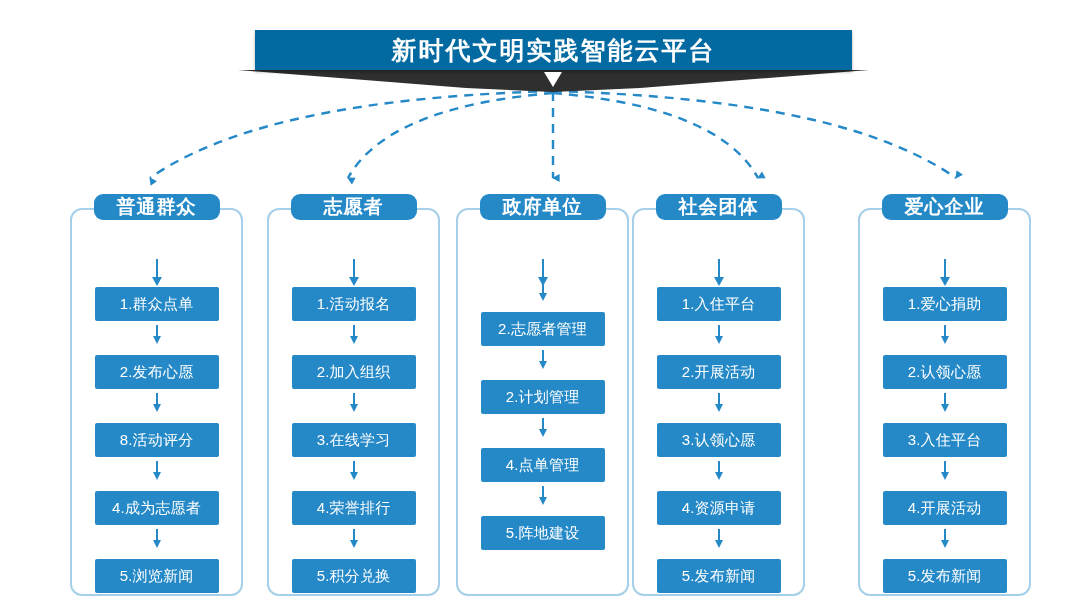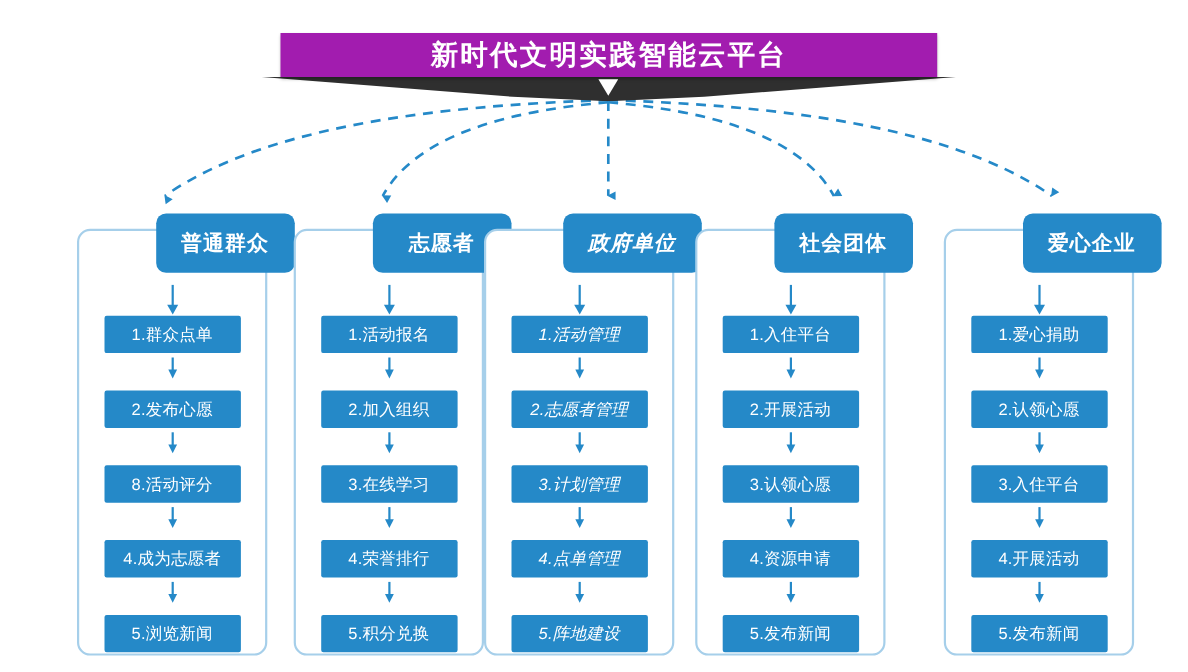--- a/index.html
+++ b/index.html
@@ -20,21 +20,21 @@
     background: #ffffff;
   }
 
   
   #title-banner {
     position: absolute;
     left: 255px;
     top: 30px;
     width: 597px;
     height: 40px;
-    background: #a21caf;
+    background: #0369a1;
     box-shadow: 0 2px 3px rgba(0,0,0,0.30);
     z-index: 5;
   }
   #title-text {
     color: #ffffff;
     font-size: 25px;
     font-weight: bold;
     letter-spacing: 2px;
     line-height: 40px;
     text-align: center;
@@ -73,30 +73,29 @@
     background: #ffffff;
     box-sizing: border-box;
     z-index: 3;
   }
   .col-head {
     position: absolute;
     top: -16px;
     left: 50%;
     transform: translateX(-50%);
     min-width: 126px;
-    height: 54px;
+    height: 26px;
     background: #2589C8;
     border-radius: 9px;
     display: flex;
     align-items: center;
     justify-content: center;
     padding: 0 14px;
     box-sizing: border-box;
     z-index: 6;
-    margin-left: 48px;
   }
   .col-head-label {
     color: #ffffff;
     font-size: 19px;
     font-weight: bold;
     letter-spacing: 1px;
     white-space: nowrap;
   }
   .col-body {
     position: absolute;
@@ -235,36 +234,33 @@
         <div class="arrow-gap"></div>
         <div class="item">
           <span class="item-label">4.荣誉排行</span>
         </div>
         <div class="arrow-gap"></div>
         <div class="item">
           <span class="item-label">5.积分兑换</span>
         </div>
       </div>
     </div>
-  <div class="column" style="left:440px;font-style:italic;">
+  <div class="column" style="left:456px;">
       <div class="col-head">
         <span class="col-head-label">政府单位</span>
       </div>
       <div class="col-body">
         <div class="head-stem"></div>
-        <div class="item">
-          <span class="item-label">1.活动管理</span>
-        </div>
         <div class="arrow-gap"></div>
         <div class="item">
           <span class="item-label">2.志愿者管理</span>
         </div>
         <div class="arrow-gap"></div>
         <div class="item">
-          <span class="item-label">3.计划管理</span>
+          <span class="item-label">2.计划管理</span>
         </div>
         <div class="arrow-gap"></div>
         <div class="item">
           <span class="item-label">4.点单管理</span>
         </div>
         <div class="arrow-gap"></div>
         <div class="item">
           <span class="item-label">5.阵地建设</span>
         </div>
       </div>

